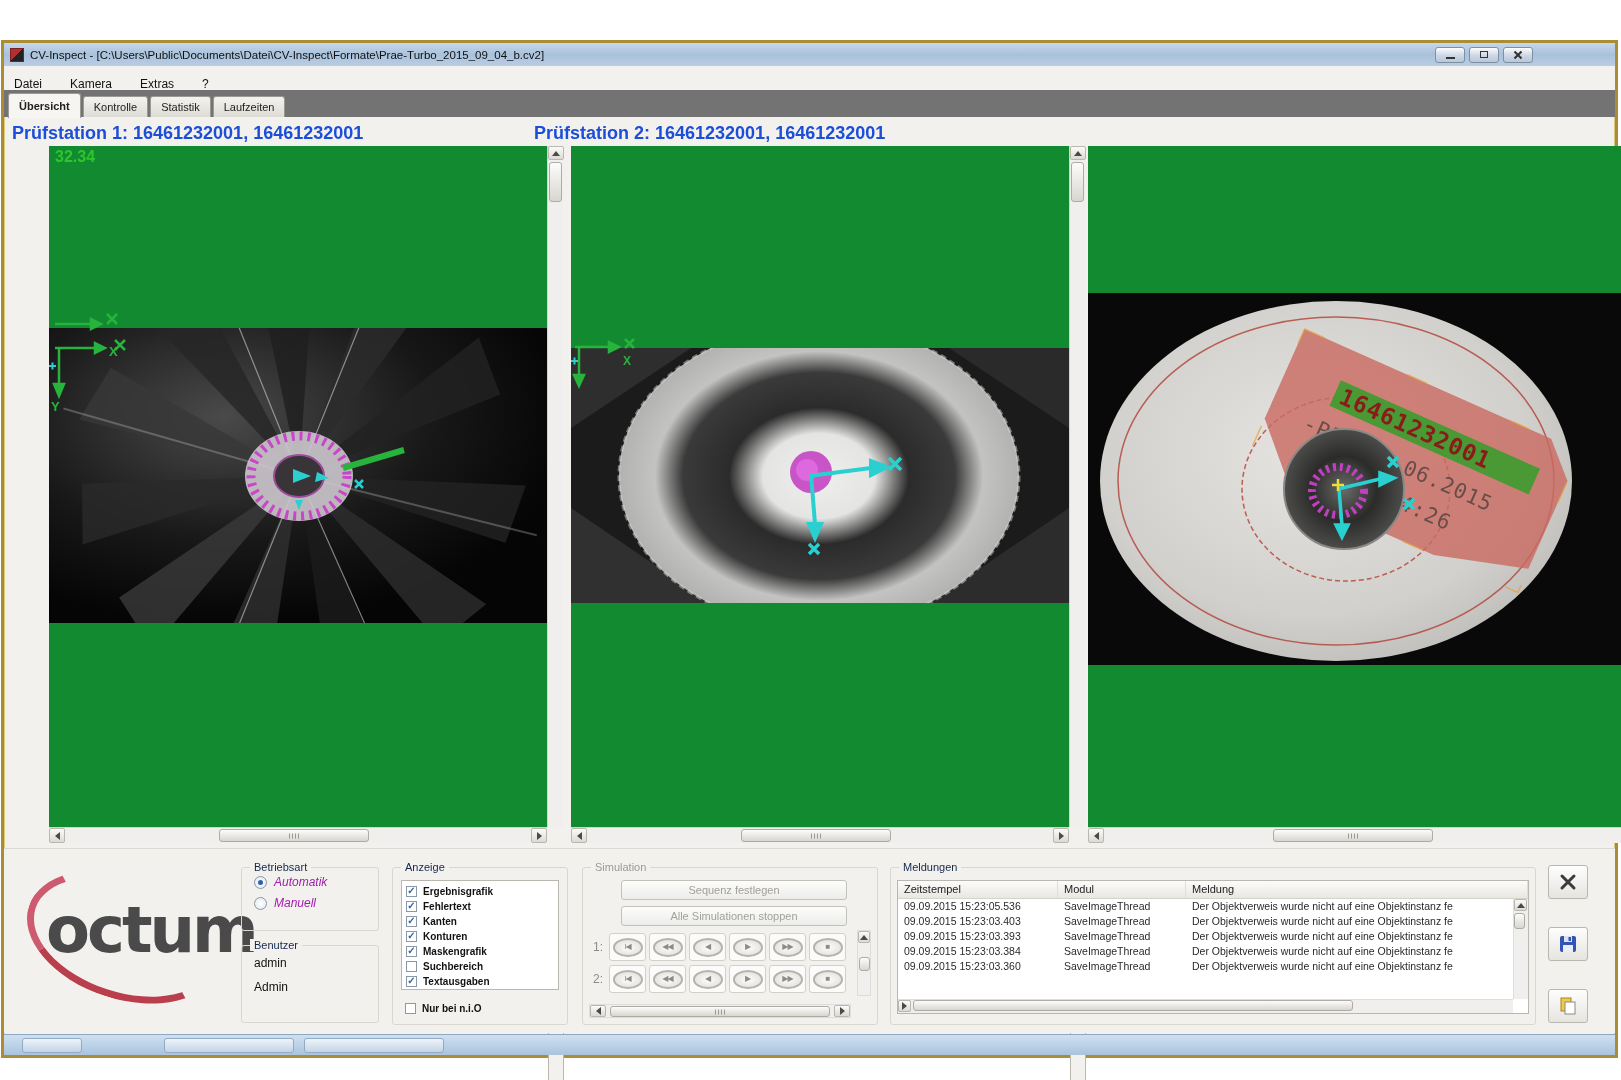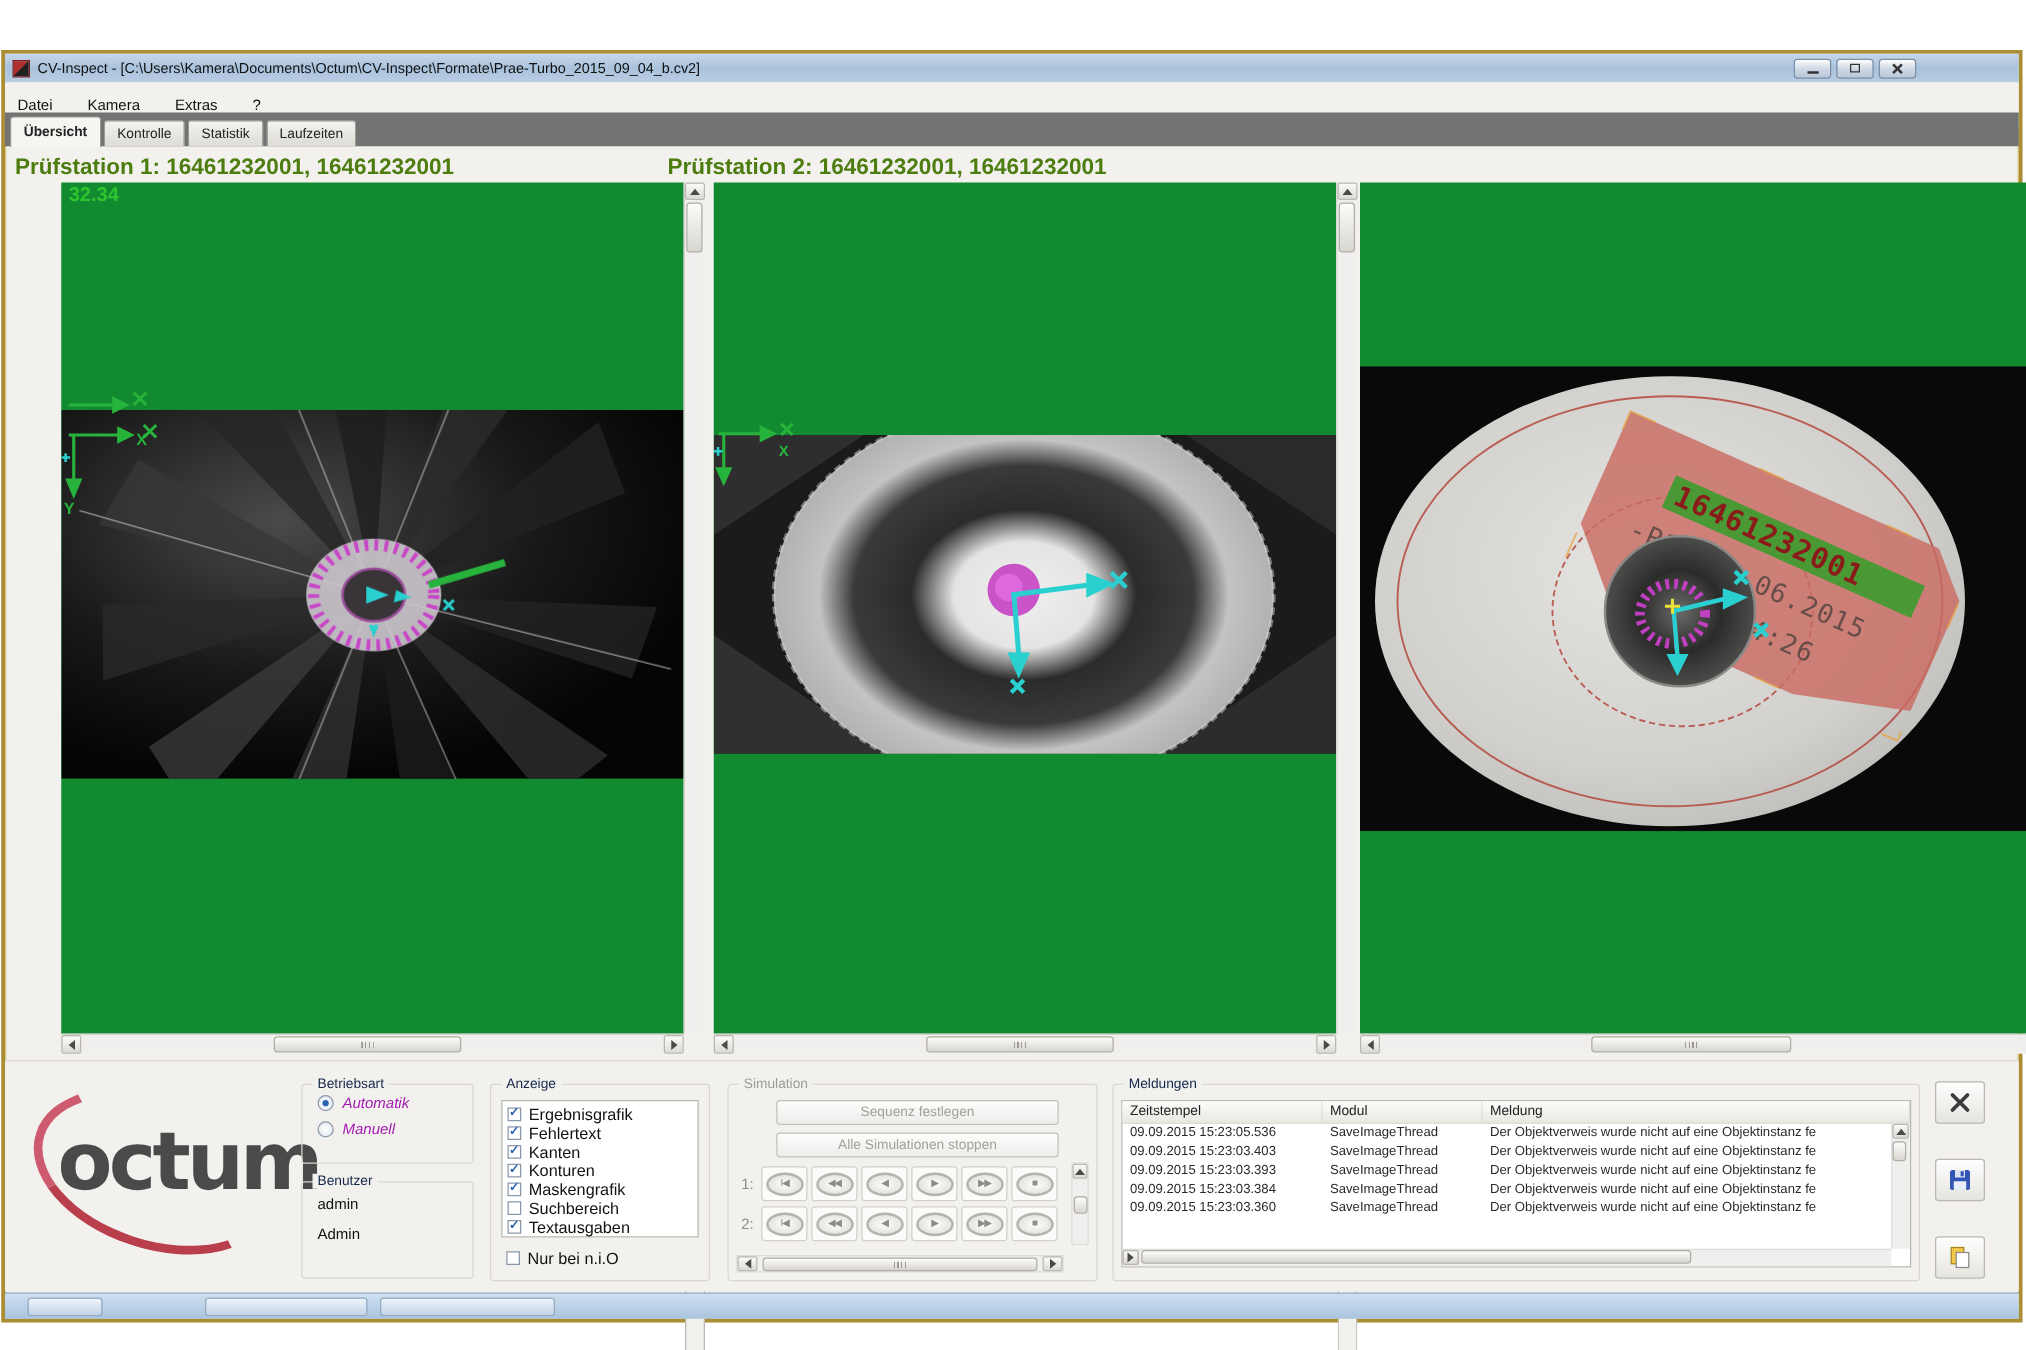--- a/index.html
+++ b/index.html
@@ -30,21 +30,21 @@
   .menu-item { font-size:12px; color:#111; padding:3px 14px 3px 0; margin-right:14px; cursor:default; }
 
   
   .tabbar { position:absolute; left:0; top:47px; right:0; height:27px; display:flex; align-items:flex-end; padding-left:4px;
     background:#737373; }
   .tab { font-size:11px; color:#222; border:1px solid #9a9a94; border-bottom:none; padding:4px 10px;
     background:linear-gradient(#f4f3f0,#dddbd4); border-radius:3px 3px 0 0; margin-right:2px; }
   .tab.active { background:#f6f5f2; padding:6px 10px; position:relative; top:1px; font-weight:bold; }
 
   
-  .station-header { position:absolute; top:80px; font-size:18px; font-weight:bold; color:#4d7c0f; white-space:nowrap; }
+  .station-header { position:absolute; top:80px; font-size:18px; font-weight:bold; color:#1d4ed8; white-space:nowrap; }
 
   
   .panel { position:absolute; top:103px; height:697px;margin-left:40px; }
   .panel-view { position:absolute; left:0; top:0; bottom:16px; overflow:hidden; background:#128a30; }
   .band { position:absolute; left:0; right:0; }
   .overlay-val { position:absolute; left:6px; top:2px; font-size:16px; font-weight:bold; color:#2fc52f; }
   .axes { position:absolute; pointer-events:none; }
 
   
   .vscroll { position:absolute; top:0; bottom:16px; right:0; width:16px; background:#f0efed; border-left:1px solid #d5d3cd; }
@@ -78,21 +78,21 @@
   .radio-row { display:flex; align-items:center; margin:7px 0 0 12px; }
   .radio { width:13px; height:13px; border-radius:50%; border:1px solid #8a98a8; background:radial-gradient(#fff,#dfe6ee); margin-right:7px; position:relative; }
   .radio.checked::after { content:""; position:absolute; left:3px; top:3px; width:5px; height:5px; border-radius:50%; background:#2b63b0; }
   .radio-label { font-size:12px; color:#a21caf;font-style:italic; }
   .user-line { font-size:12px; color:#111; margin:10px 0 0 12px; }
 
   .listbox { position:absolute; left:8px; top:12px; right:8px; bottom:34px; background:#fff; border:1px solid #b9b7b0; padding:3px 4px; }
   .chk-row { display:flex; align-items:center; height:15px; }
   .chk { width:11px; height:11px; border:1px solid #8a98a8; background:#fff; margin-right:6px; display:flex; align-items:center; justify-content:center; flex:none; }
   .chk .mark { color:#2b63b0; font-size:10px; font-weight:bold; line-height:1; position:relative; top:-1px; }
-  .chk-label { font-size:13px; color:#111; white-space:nowrap; }
+  .chk-label { font-size:10px; color:#111; white-space:nowrap;font-weight:bold; }
   .extra-chk { position:absolute; left:12px; bottom:10px; display:flex; align-items:center; }
 
   .sim-btn { position:absolute; left:38px; right:30px; height:20px; border:1px solid #c3c1ba; border-radius:3px;
     background:linear-gradient(#fdfdfc,#ececea); color:#a2a09b; font-size:11px; display:flex; align-items:center; justify-content:center; }
   .media-row { position:absolute; left:10px; right:28px; height:30px; display:flex; align-items:center; }
   .media-row-label { font-size:12px; color:#8e8c88; width:16px; }
   .media-btn { flex:1; height:28px; margin-right:3px; border:1px solid #d2d0c9; border-radius:3px; background:#fbfbfa;
     display:flex; align-items:center; justify-content:center; }
   .media-oval { width:30px; height:19px; border:2px solid #b5b3ad; border-radius:50%;
     background:radial-gradient(#fdfdfc,#dddbd5); display:flex; align-items:center; justify-content:center; }
@@ -116,21 +116,21 @@
   .task-chip { position:absolute; top:3px; height:15px; border-radius:3px; background:linear-gradient(#eef4fa,#c2d4e6); border:1px solid #93aac2; }
 </style>
 </head>
 <body>
 
 <div class="stage">
 <div class="app-window">
 
   <div class="titlebar">
     <div class="app-icon"></div>
-    <div class="titlebar-text">CV-Inspect - [C:\Users\Kamera\Documents\Octum\CV-Inspect\Formate\Prae-Turbo_2015_09_04_b.cv2]</div>
+    <div class="titlebar-text">CV-Inspect - [C:\Users\Public\Documents\Datei\CV-Inspect\Formate\Prae-Turbo_2015_09_04_b.cv2]</div>
     <div class="win-buttons">
       <div class="win-btn">
             <span class="glyph-min"></span>
           </div>
       <div class="win-btn">
             <span class="glyph-restore"></span>
           </div>
       <div class="win-btn">
             <span class="glyph-close"></span>
           </div>

